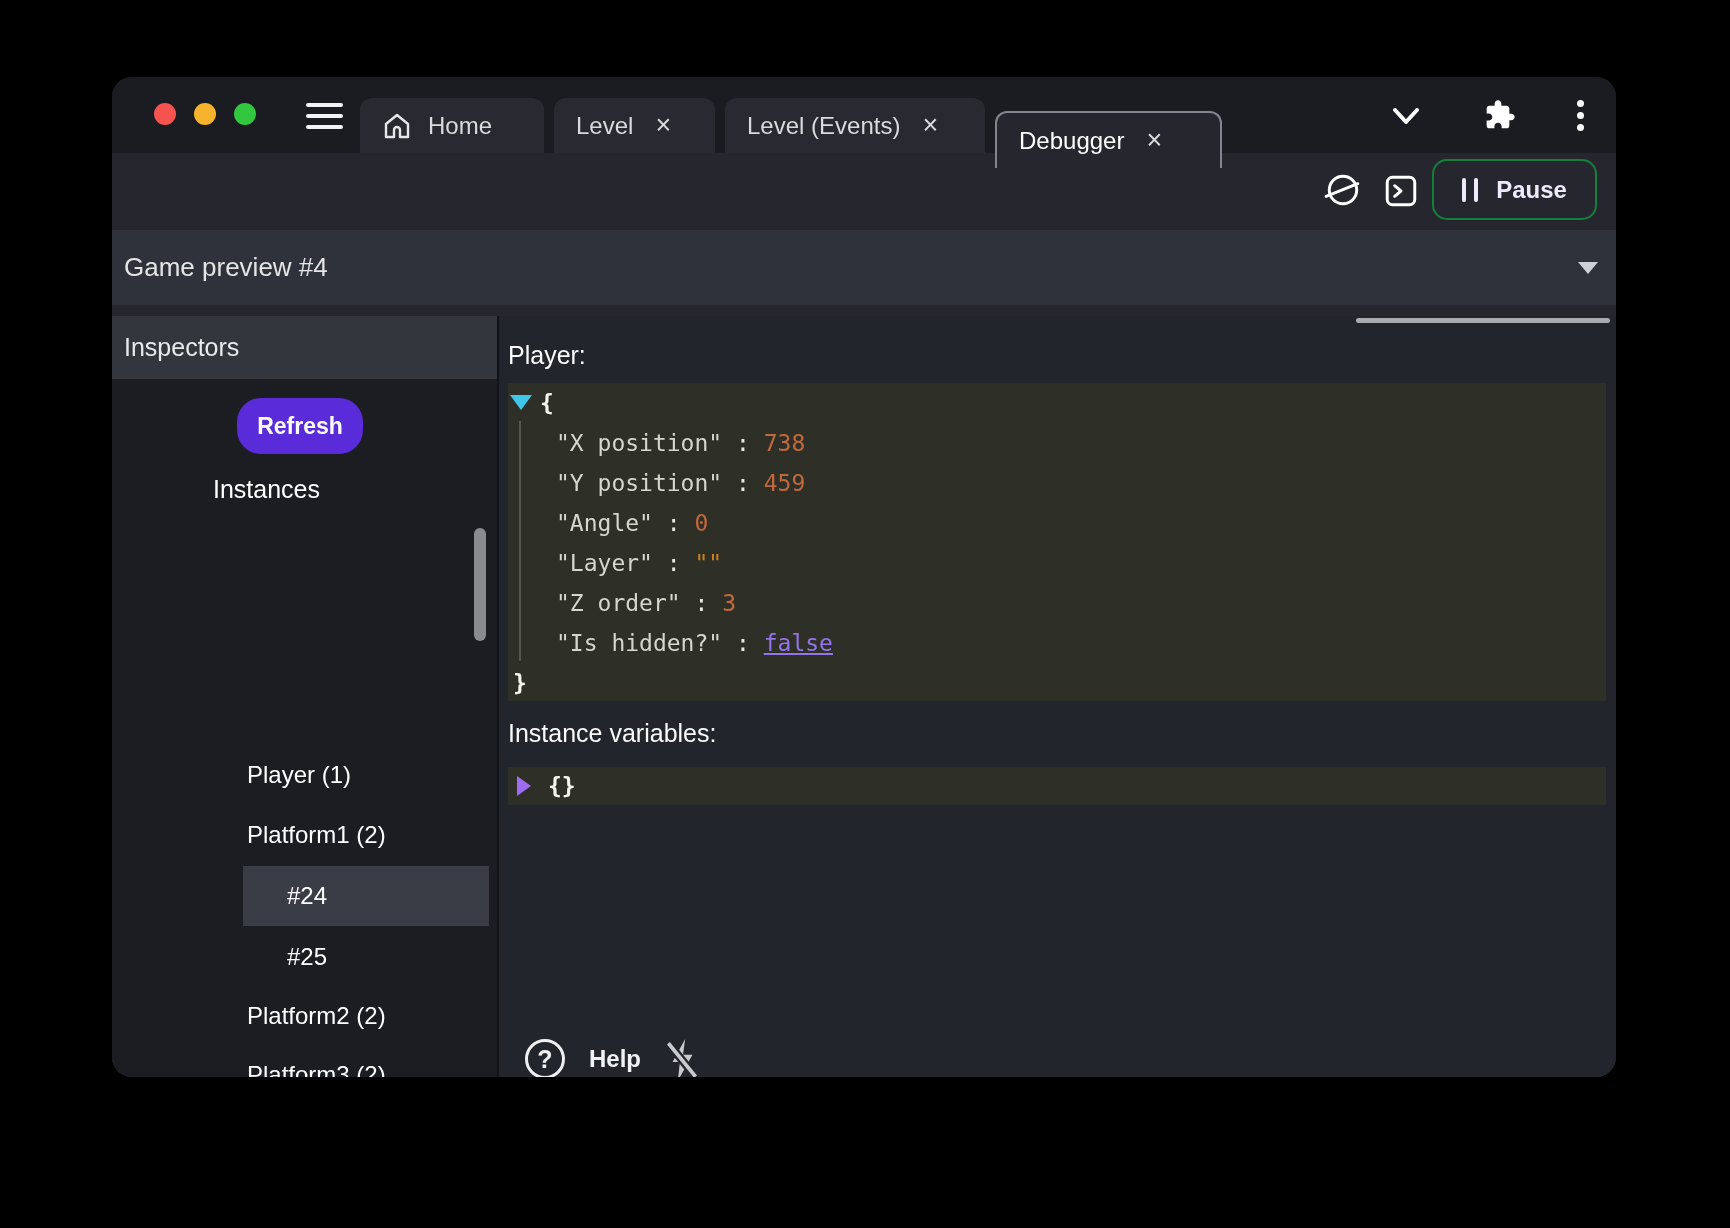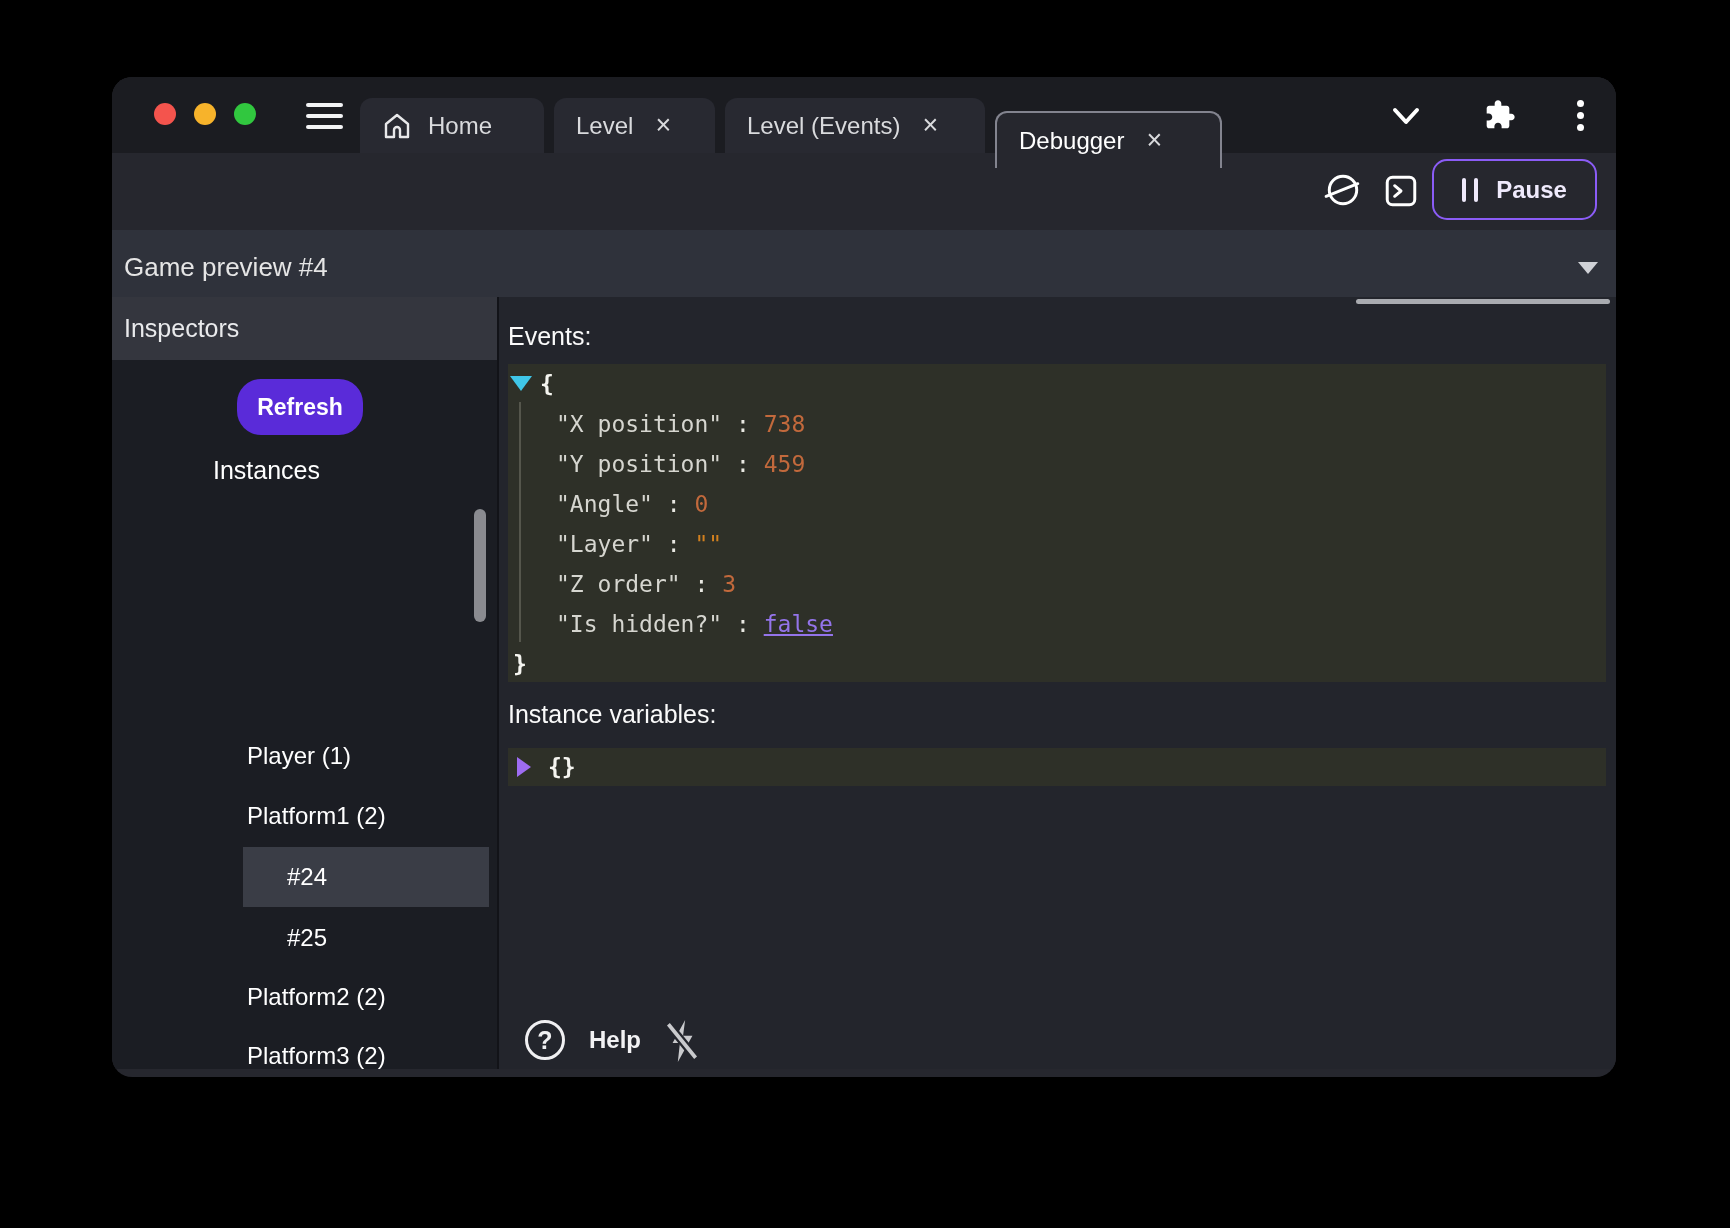--- a/index.html
+++ b/index.html
@@ -27,35 +27,35 @@
   .hdr-ic { position:absolute; top:22px; }
   .ic-chevron{ left:1278px; top:28px; } .ic-puzzle{ left:1372px; } .ic-kebab{ left:1460px; width:16px; height:34px; }
   .ic-kebab i{ position:absolute; left:5px; width:7px; height:7px; border-radius:50%; background:#fff; }
   .ic-kebab i:nth-child(1){top:1px;} .ic-kebab i:nth-child(2){top:13px;} .ic-kebab i:nth-child(3){top:25px;}
 
   
   .toolbar { position:absolute; left:0; top:76px; width:100%; height:77px; background:#26272e; }
   .tbtn { position:absolute; background:none; border:none; cursor:pointer; }
   .btn-gauge{ left:1212px; top:18px; } .btn-console{ left:1271px; top:20px; }
   .pause-btn { position:absolute; left:1320px; top:6px; width:165px; height:61px; border-radius:15px;
-               border:2px solid #8b5cf6; background:transparent; display:flex; align-items:center;
+               border:2px solid #15803d; background:transparent; display:flex; align-items:center;
                justify-content:center; gap:18px; cursor:pointer; }
   .pause-bars{ display:flex; gap:8px; } .pause-bars i{ width:4px; height:24px; background:#efeafc; border-radius:2px; }
   .pause-label{ color:#efeafc; font-size:24px; font-weight:bold; }
 
   
   .previewbar { position:absolute; left:0; top:153px; width:100%; height:75px; background:#2f323b; cursor:pointer; }
   .previewbar .label { position:absolute; left:12px; top:0; line-height:75px; color:#e5e5e5;
                        font-size:26px; font-weight:normal; }
   .previewbar .dd { position:absolute; left:1466px; top:32px; width:0; height:0;
                     border-left:10px solid transparent; border-right:10px solid transparent;
                     border-top:12px solid #cfd1d6; }
 
   
-  .content { position:absolute; left:0; top:220px; width:100%; height:799px; }
+  .content { position:absolute; left:0; top:239px; width:100%; height:799px; }
   .sidebar { position:absolute; left:0; top:0; width:385px; height:772px; background:#1b1d23; }
   .v-divider { position:absolute; left:385px; top:0; width:2px; height:772px; background:#121318; }
   .mainpane { position:absolute; left:387px; top:0; width:1117px; height:772px; background:#23252c; }
 
   .insp-header { position:absolute; left:0; top:0; width:385px; height:63px; background:#34363e; }
   .insp-header span{ position:absolute; left:12px; line-height:63px; color:#e9eaec; font-size:25px; }
   .refresh-btn { position:absolute; left:125px; top:82px; width:126px; height:56px; border:none;
                  border-radius:24px; background:var(--accent,#5a2bd9); color:#fff; font-size:23px;
                  font-weight:bold; font-family:inherit; cursor:pointer; }
   .instances-label { position:absolute; left:101px; top:156px; height:34px; line-height:34px;
@@ -190,21 +190,21 @@
           <div class="inst-item lvl1" style="top: 670px;">Platform2 (2)</div>
           <div class="inst-item lvl1" style="top: 729px;">Platform3 (2)</div>
         </div>
       <div class="scroll-thumb"></div>
     </aside>
     <div class="v-divider"></div>
 
     <main class="mainpane">
       <div class="hbar"></div>
 
-      <div class="sec-label lbl-general">Events:</div>
+      <div class="sec-label lbl-general">Player:</div>
 
       <div class="json-box">
         <div class="json-line json-open">
           <span class="tri-down"></span>
           <span class="brace">{</span>
         </div>
         <div id="json-rows">
             <div class="json-line json-row"><span class="j-key">"X position"</span><span class="j-sep"> : </span><span class="v-number">738</span></div>
             <div class="json-line json-row"><span class="j-key">"Y position"</span><span class="j-sep"> : </span><span class="v-number">459</span></div>
             <div class="json-line json-row"><span class="j-key">"Angle"</span><span class="j-sep"> : </span><span class="v-number">0</span></div>

